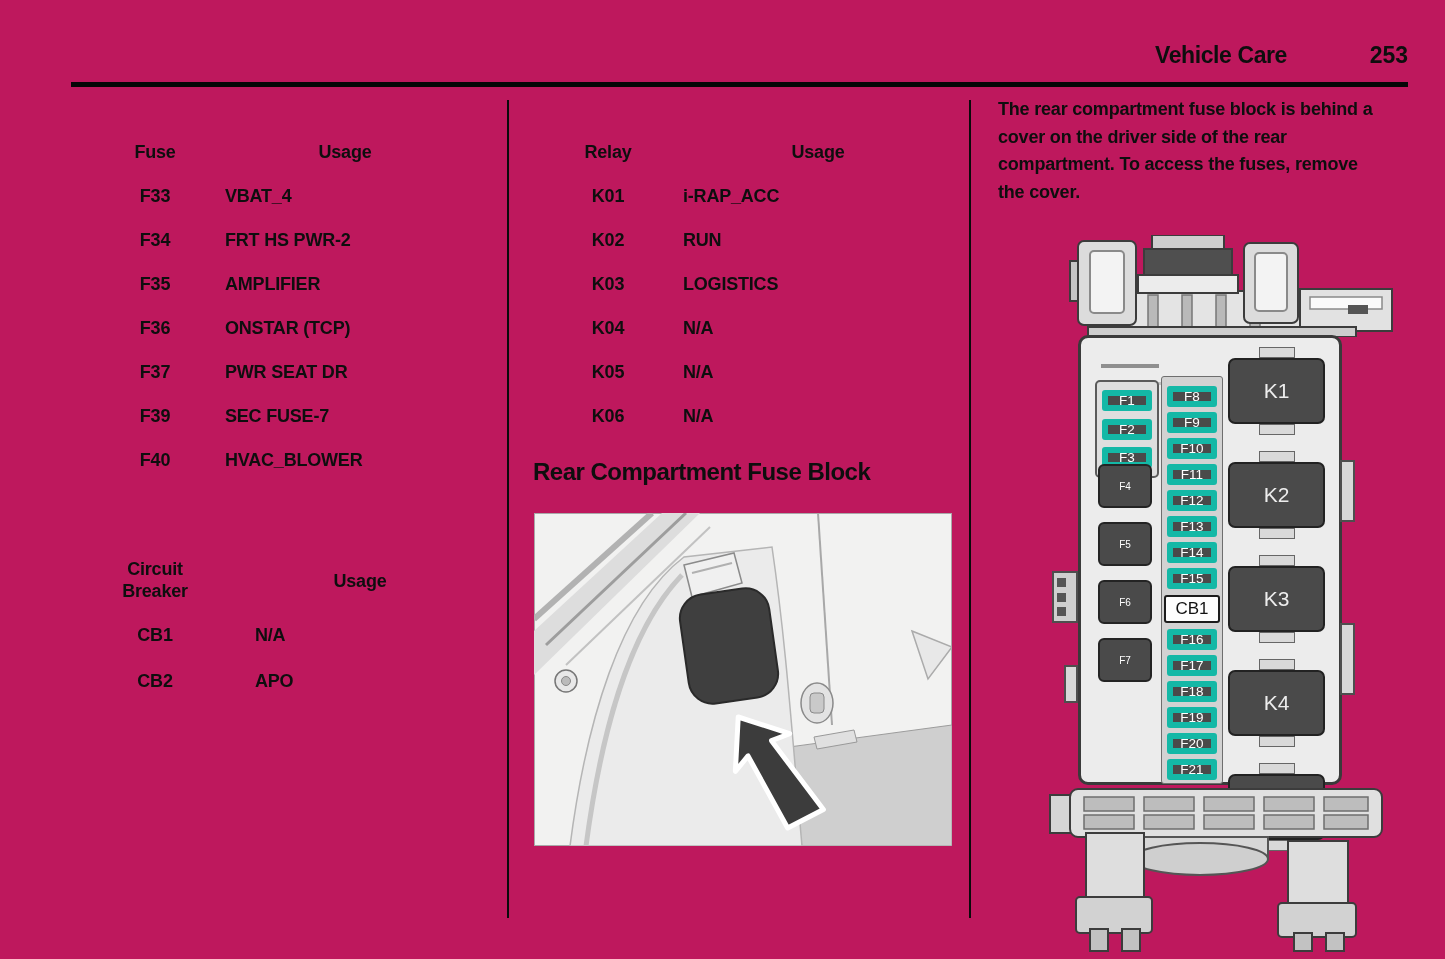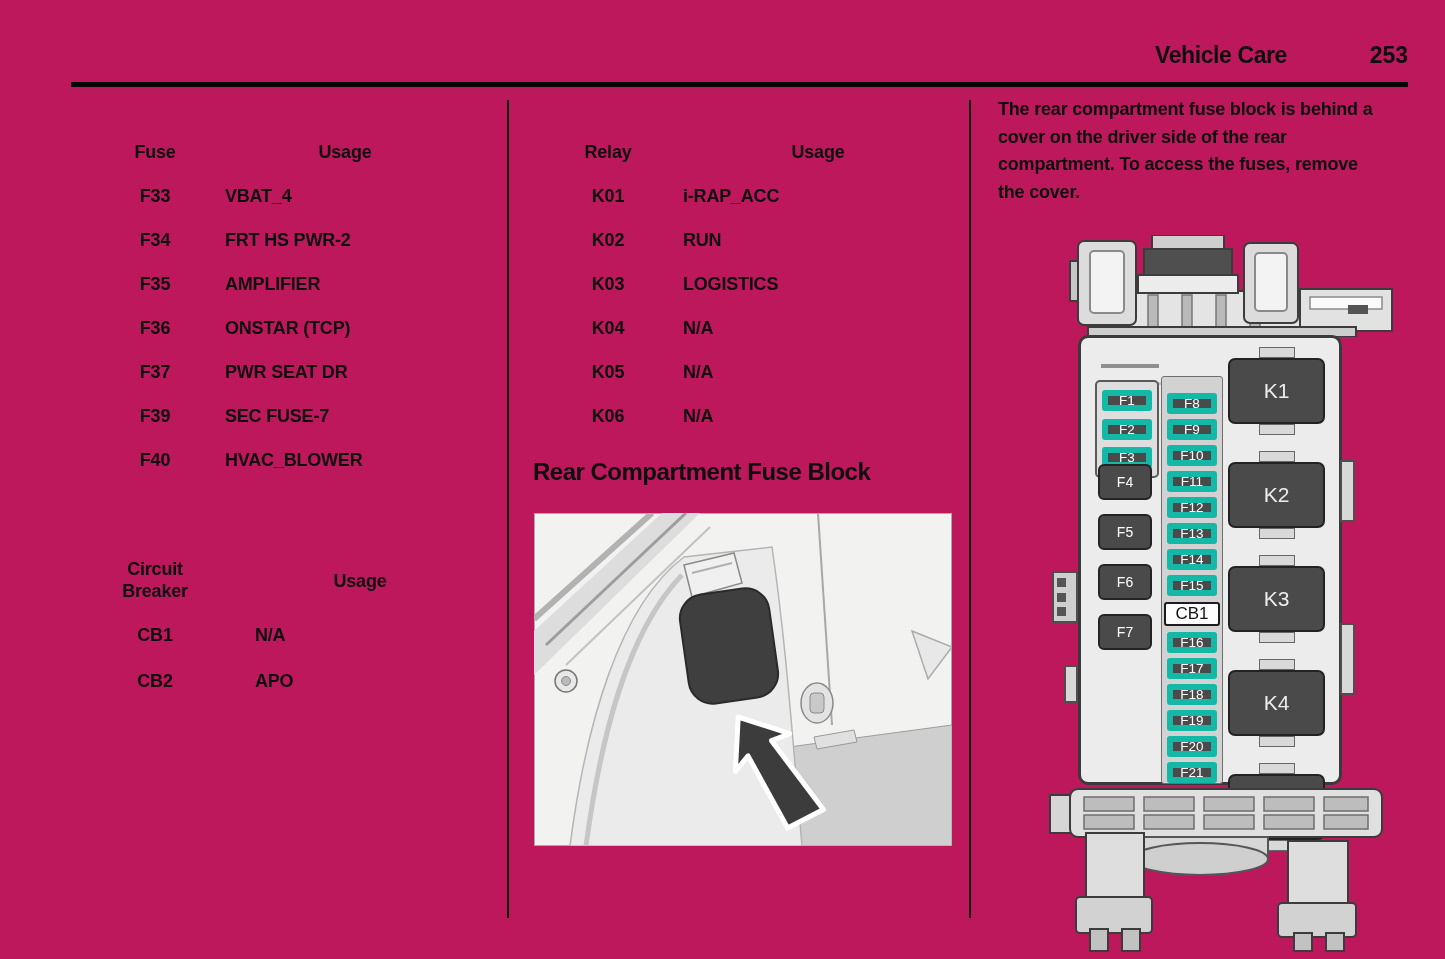--- a/index.html
+++ b/index.html
@@ -49,27 +49,27 @@
   }
   .etch-a{position:absolute;left:20px;top:26px;width:58px;height:4px;background:#8f8f8f;}
   .etch-b{position:absolute;left:20px;top:44px;width:104px;height:3px;background:#c3c3c3;}
   .fgroup{
     position:absolute;left:14px;top:42px;width:64px;height:98px;
     background:#dedede;border:2px solid #5a5a5a;border-radius:5px;box-sizing:border-box;
     display:flex;flex-direction:column;justify-content:space-evenly;align-items:center;
   }
   .bigcol{position:absolute;left:17px;top:126px;display:flex;flex-direction:column;gap:14px;}
   .bigfuse{
-    width:54px;height:36px;background:#4a4a4a;border:2px solid #242424;border-radius:6px;
-    color:#fff;font-size:14px;font-weight:400;display:flex;align-items:center;justify-content:center;box-sizing:border-box;
+    width:54px;height:44px;background:#4a4a4a;border:2px solid #242424;border-radius:6px;
+    color:#fff;font-size:10px;font-weight:400;display:flex;align-items:center;justify-content:center;box-sizing:border-box;
   }
   .strip{
     position:absolute;left:80px;top:38px;width:62px;height:408px;
     background:#d2d2d2;border:1px solid #6e6e6e;border-radius:3px;box-sizing:border-box;
-    display:flex;flex-direction:column;align-items:center;padding-top:16px;gap:6px;
+    display:flex;flex-direction:column;align-items:center;padding-top:9px;gap:6px;
   }
   .striphost{display:flex;flex-direction:column;gap:5px;align-items:center;}
   .sfuse{
     width:50px;height:21px;background:#4a4a4a;border:6px solid #14b8a6;border-radius:3px;
     color:#fff;font-size:13.5px;font-weight:400;display:flex;align-items:center;justify-content:center;box-sizing:border-box;
   }
   .cbcell{
     width:56px;height:28px;background:#fdfdfd;border:2px solid #1c1c1c;border-radius:3px;
     color:#111;font-size:17px;font-weight:400;display:flex;align-items:center;justify-content:center;box-sizing:border-box;
   }

